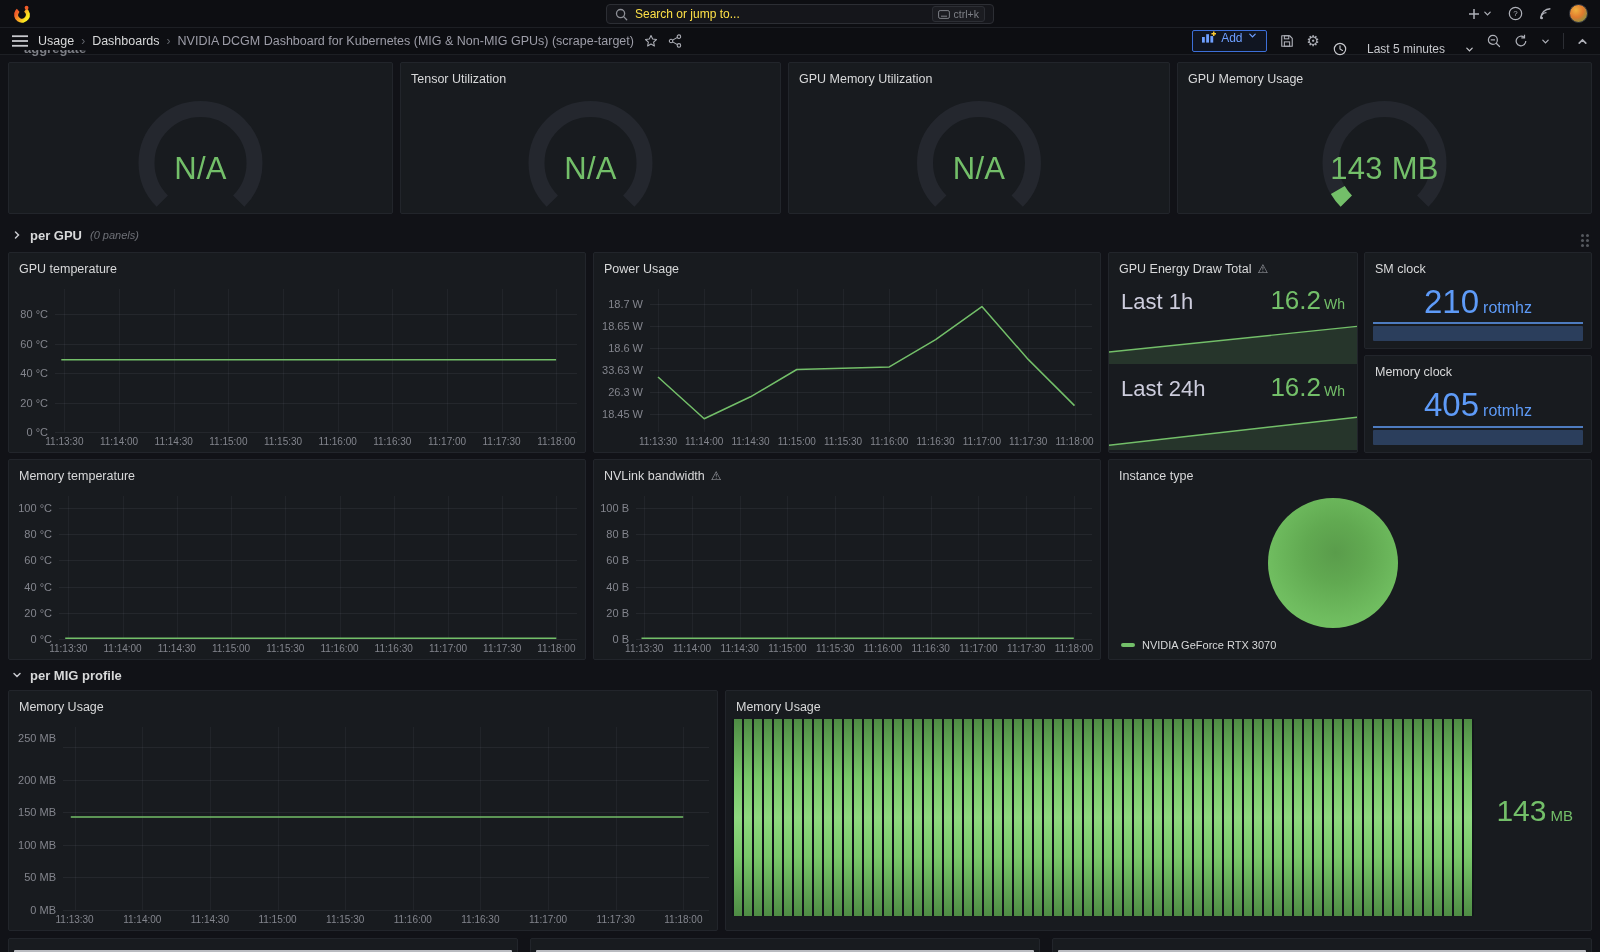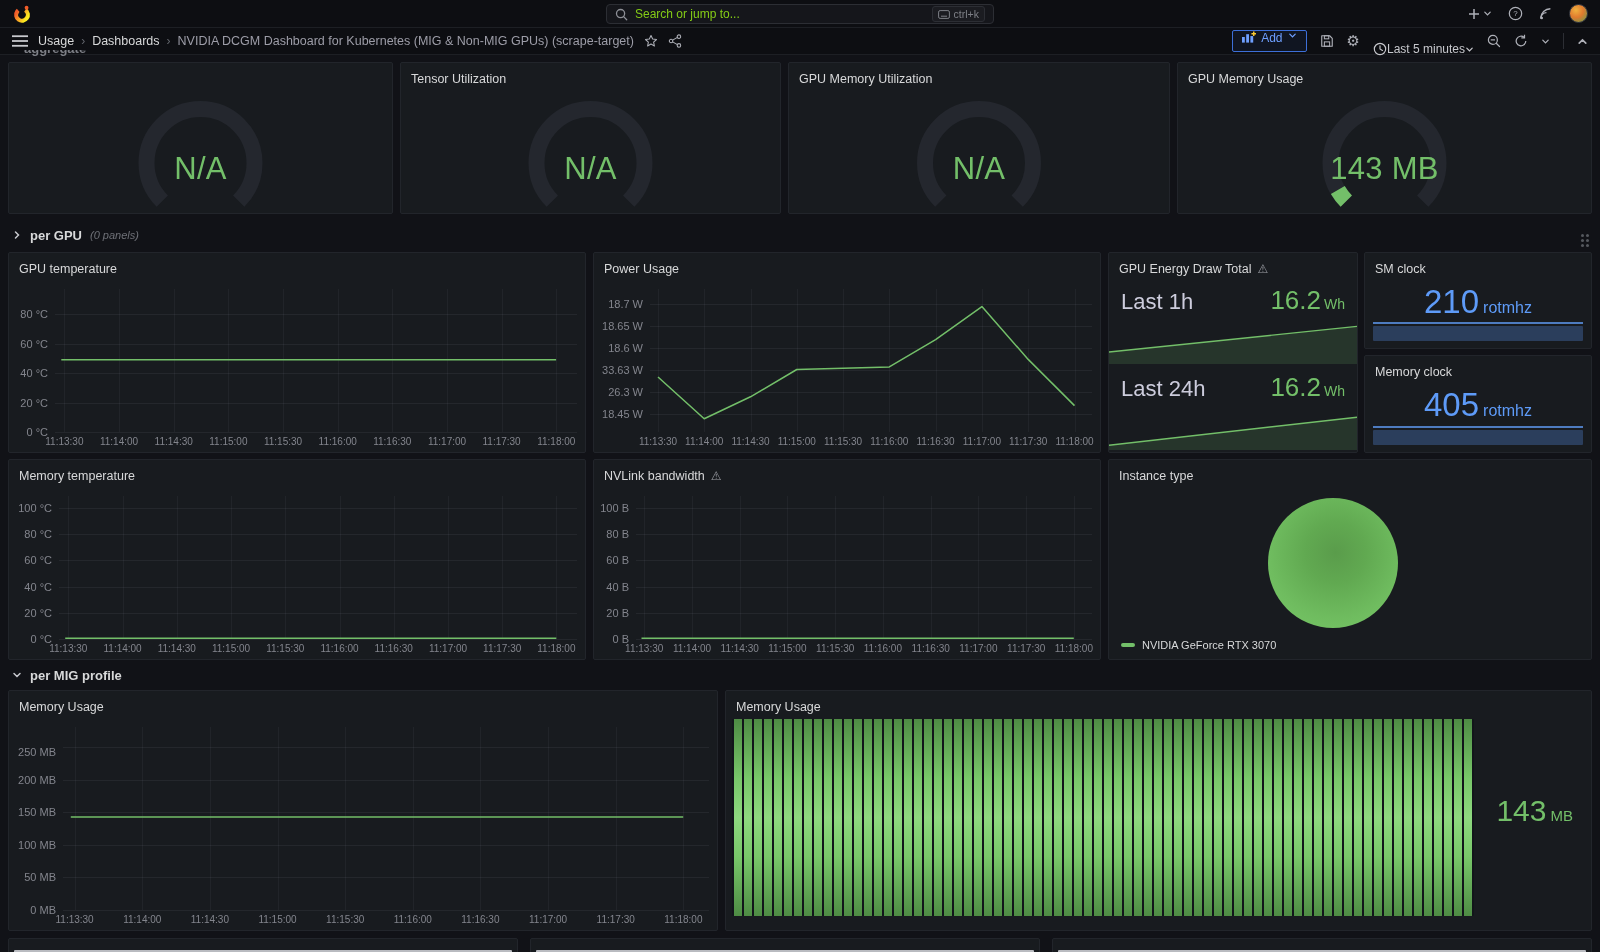--- a/index.html
+++ b/index.html
@@ -11,39 +11,39 @@
   }
   .icon { display:inline-flex; align-items:center; justify-content:center; color:#9fa1a8; }
   svg { display:block; }
 
   
   .topbar { position:absolute; left:0; top:0; width:1600px; height:28px;
     background:#0d0e12; border-bottom:1px solid #1d1f24; display:flex; align-items:center; padding:0 12px; }
   .searchbox { position:absolute; left:50%; top:4px; transform:translateX(-50%);
     width:388px; height:20px; background:#15161b; border:1px solid #2c2e34; border-radius:4px;
     display:flex; align-items:center; gap:7px; padding:0 8px; color:#8e9097; }
-  .search-text { flex:1; font-size:12px; color:#84cc16; }
+  .search-text { flex:1; font-size:12px; color:#fde047; }
   .kbd-badge { display:flex; align-items:center; gap:4px; font-size:10.5px; color:#7e8087;
     border:1px solid #2c2e34; border-radius:3px; padding:1px 5px; background:#1b1c21; }
   .top-right { margin-left:auto; display:flex; align-items:center; gap:16px; }
   .avatar { width:19px; height:19px; border-radius:50%;
     background:radial-gradient(circle at 35% 30%, #f0b13f 0%, #e07b2f 45%, #5f9e4c 100%);
     border:1px solid #3a3c42; }
 
   
   .toolbar { position:absolute; left:0; top:28px; width:1600px; height:27px;
     background:#0d0e12; border-bottom:1px solid #1d1f24; display:flex; align-items:center; padding:0 12px; gap:10px; }
   .crumbs { display:flex; align-items:center; gap:7px; font-size:12.5px; white-space:nowrap; }
   .crumb { color:#d8d9da; }
   .crumb-sep { color:#62656c; font-size:12px; }
   .crumb-last { color:#9d9da8; }
   .tb-right { margin-left:auto; display:flex; align-items:center; gap:13px; }
   .add-btn { display:flex; align-items:flex-start; gap:5px; height:22px; padding:0 9px;
     border:1px solid #3d6fd8; border-radius:2px; color:#6e9fff; font-size:12px; background:rgba(61,111,216,0.08); }
-  .timepick { display:flex; align-items:center; gap:0; color:#c7c8cd; font-size:12px;margin-top:16px; }
+  .timepick { display:flex; align-items:center; gap:20px; color:#c7c8cd; font-size:12px;margin-top:16px; }
   .vdiv { width:1px; height:16px; background:#2c2e34; }
 
   
   .row-head { position:absolute; display:flex; align-items:center; gap:8px;
     font-size:13px; font-weight:700; color:#d8d9da; }
   .row-count { font-size:11px; font-style:italic; color:#6e7077; font-weight:400; }
   .grip { width:3px; height:3px; border-radius:50%; background:#55585e;
     box-shadow:5px 0 0 #55585e,0 5px 0 #55585e,5px 5px 0 #55585e,0 10px 0 #55585e,5px 10px 0 #55585e; }
   .clip-row { position:absolute; left:24px; top:50px; height:6px; overflow:hidden; color:#7d7f86; font-weight:700; font-size:13px; }
   .clip-row span { display:block; margin-top:-9px; }
@@ -558,21 +558,21 @@
       <div class="ytick" style="top:187.0px;width:47px">0 MB</div>
       <div class="gl-h" style="top:160.4px;left:54px;right:8px"></div>
       <div class="ytick" style="top:154.4px;width:47px">50 MB</div>
       <div class="gl-h" style="top:127.9px;left:54px;right:8px"></div>
       <div class="ytick" style="top:121.9px;width:47px">100 MB</div>
       <div class="gl-h" style="top:95.3px;left:54px;right:8px"></div>
       <div class="ytick" style="top:89.3px;width:47px">150 MB</div>
       <div class="gl-h" style="top:62.8px;left:54px;right:8px"></div>
       <div class="ytick" style="top:56.8px;width:47px">200 MB</div>
       <div class="gl-h" style="top:30.2px;left:54px;right:8px"></div>
-      <div class="ytick" style="top:29px;width:47px">250 MB</div>
+      <div class="ytick" style="top:15px;width:47px">250 MB</div>
       <svg class="series" width="708" height="213">
         <polyline points="61.8,99.9 674.2,99.9" fill="none" stroke="#73bf69" stroke-width="1.5" stroke-linejoin="round"></polyline>
       </svg>
     </div>
 </div>
 <div class="panel" style="left:725px;top:690px;width:867px;height:241px">
   <div class="panel-title">Memory Usage</div>
   <div class="lcd-bars" style="width: 742px;"></div>
   <div class="lcd-value">
     <span class="lcd-num">143</span><span class="lcd-unit">MB</span>

